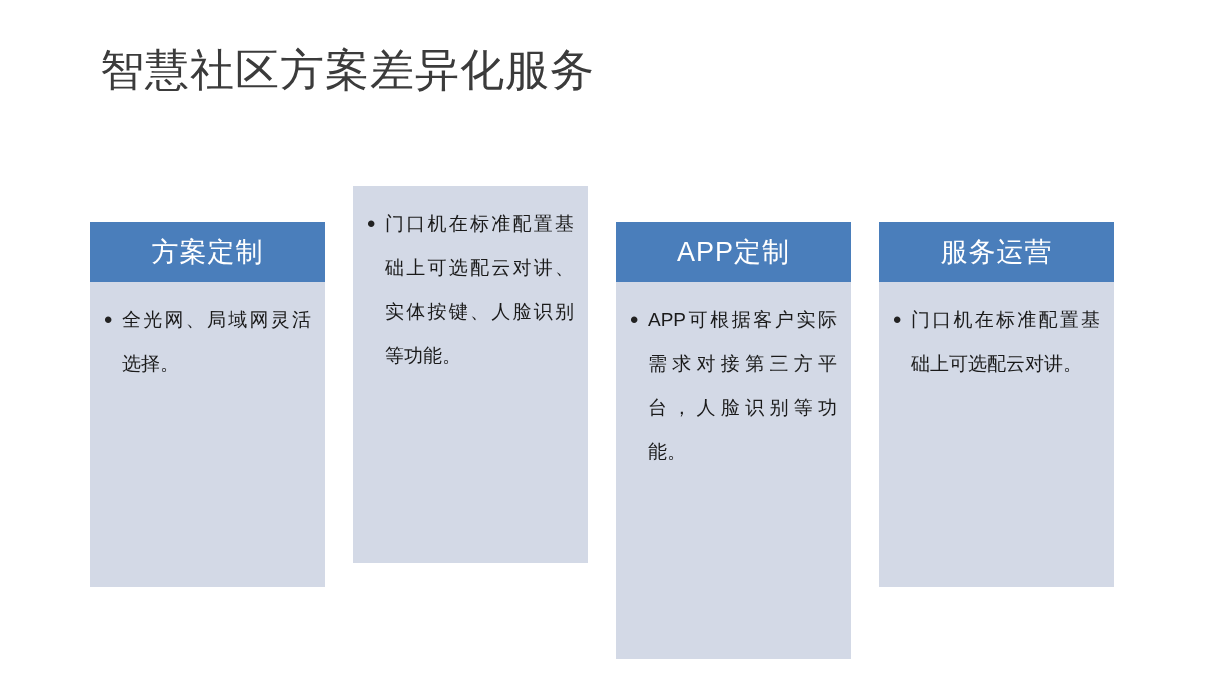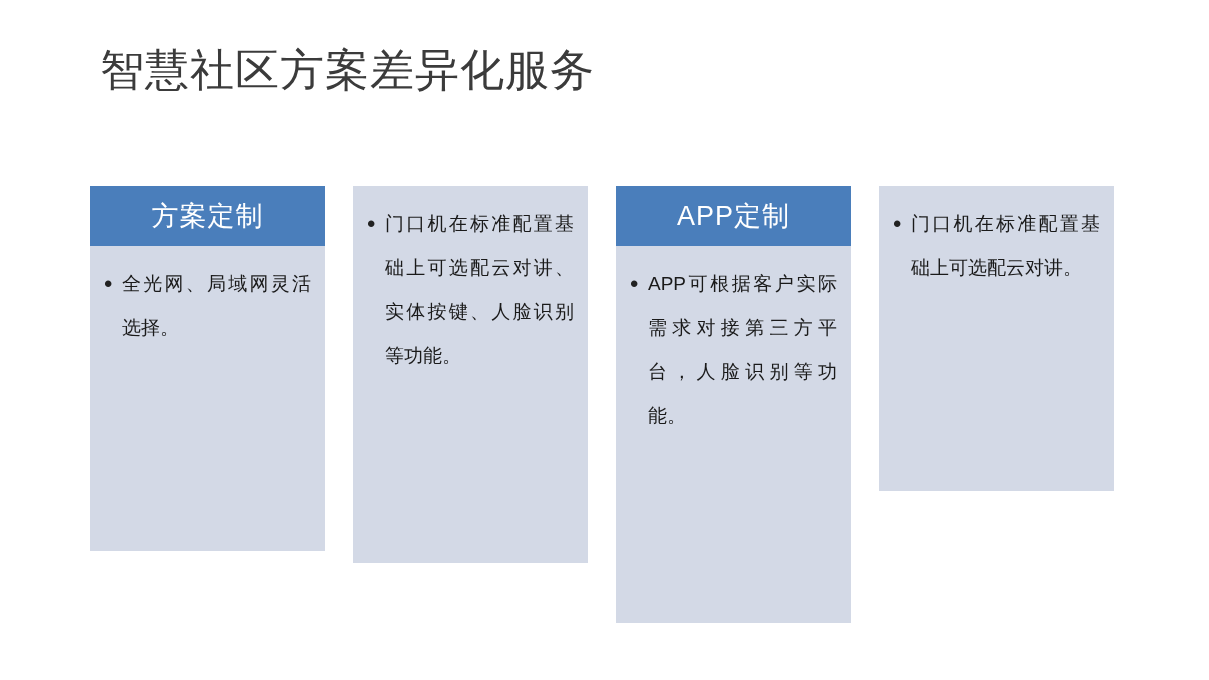--- a/index.html
+++ b/index.html
@@ -45,20 +45,21 @@
   }
   .card-header {
     height: 60px;
     background: #4a7ebb;
     color: #ffffff;
     font-size: 27px;
     display: flex;
     align-items: center;
     justify-content: center;
     letter-spacing: 1px;
+    margin-top: 36px;
   }
   .card-body {
     background: #d3d9e6;
     min-height: 305px;
     padding: 16px 14px 18px 14px;
     box-sizing: border-box;
     display: flex;
     flex-direction: column;
   }
   .card--tall .card-body {
@@ -118,20 +119,21 @@
       <div class="card-header">APP定制</div>
       <div class="card-body">
         <div class="bullet-row">
           <span class="bullet-dot">•</span>
           <span class="bullet-text">APP可根据客户实际需求对接第三方平台，人脸识别等功能。</span>
         </div>
       </div>
     </div>
 
     <div class="card">
+      <div class="card-header">服务运营</div>
       <div class="card-body">
         <div class="bullet-row">
           <span class="bullet-dot">•</span>
           <span class="bullet-text">门口机在标准配置基础上可选配云对讲。</span>
         </div>
       </div>
     </div>
 
   </div>
 </div>

